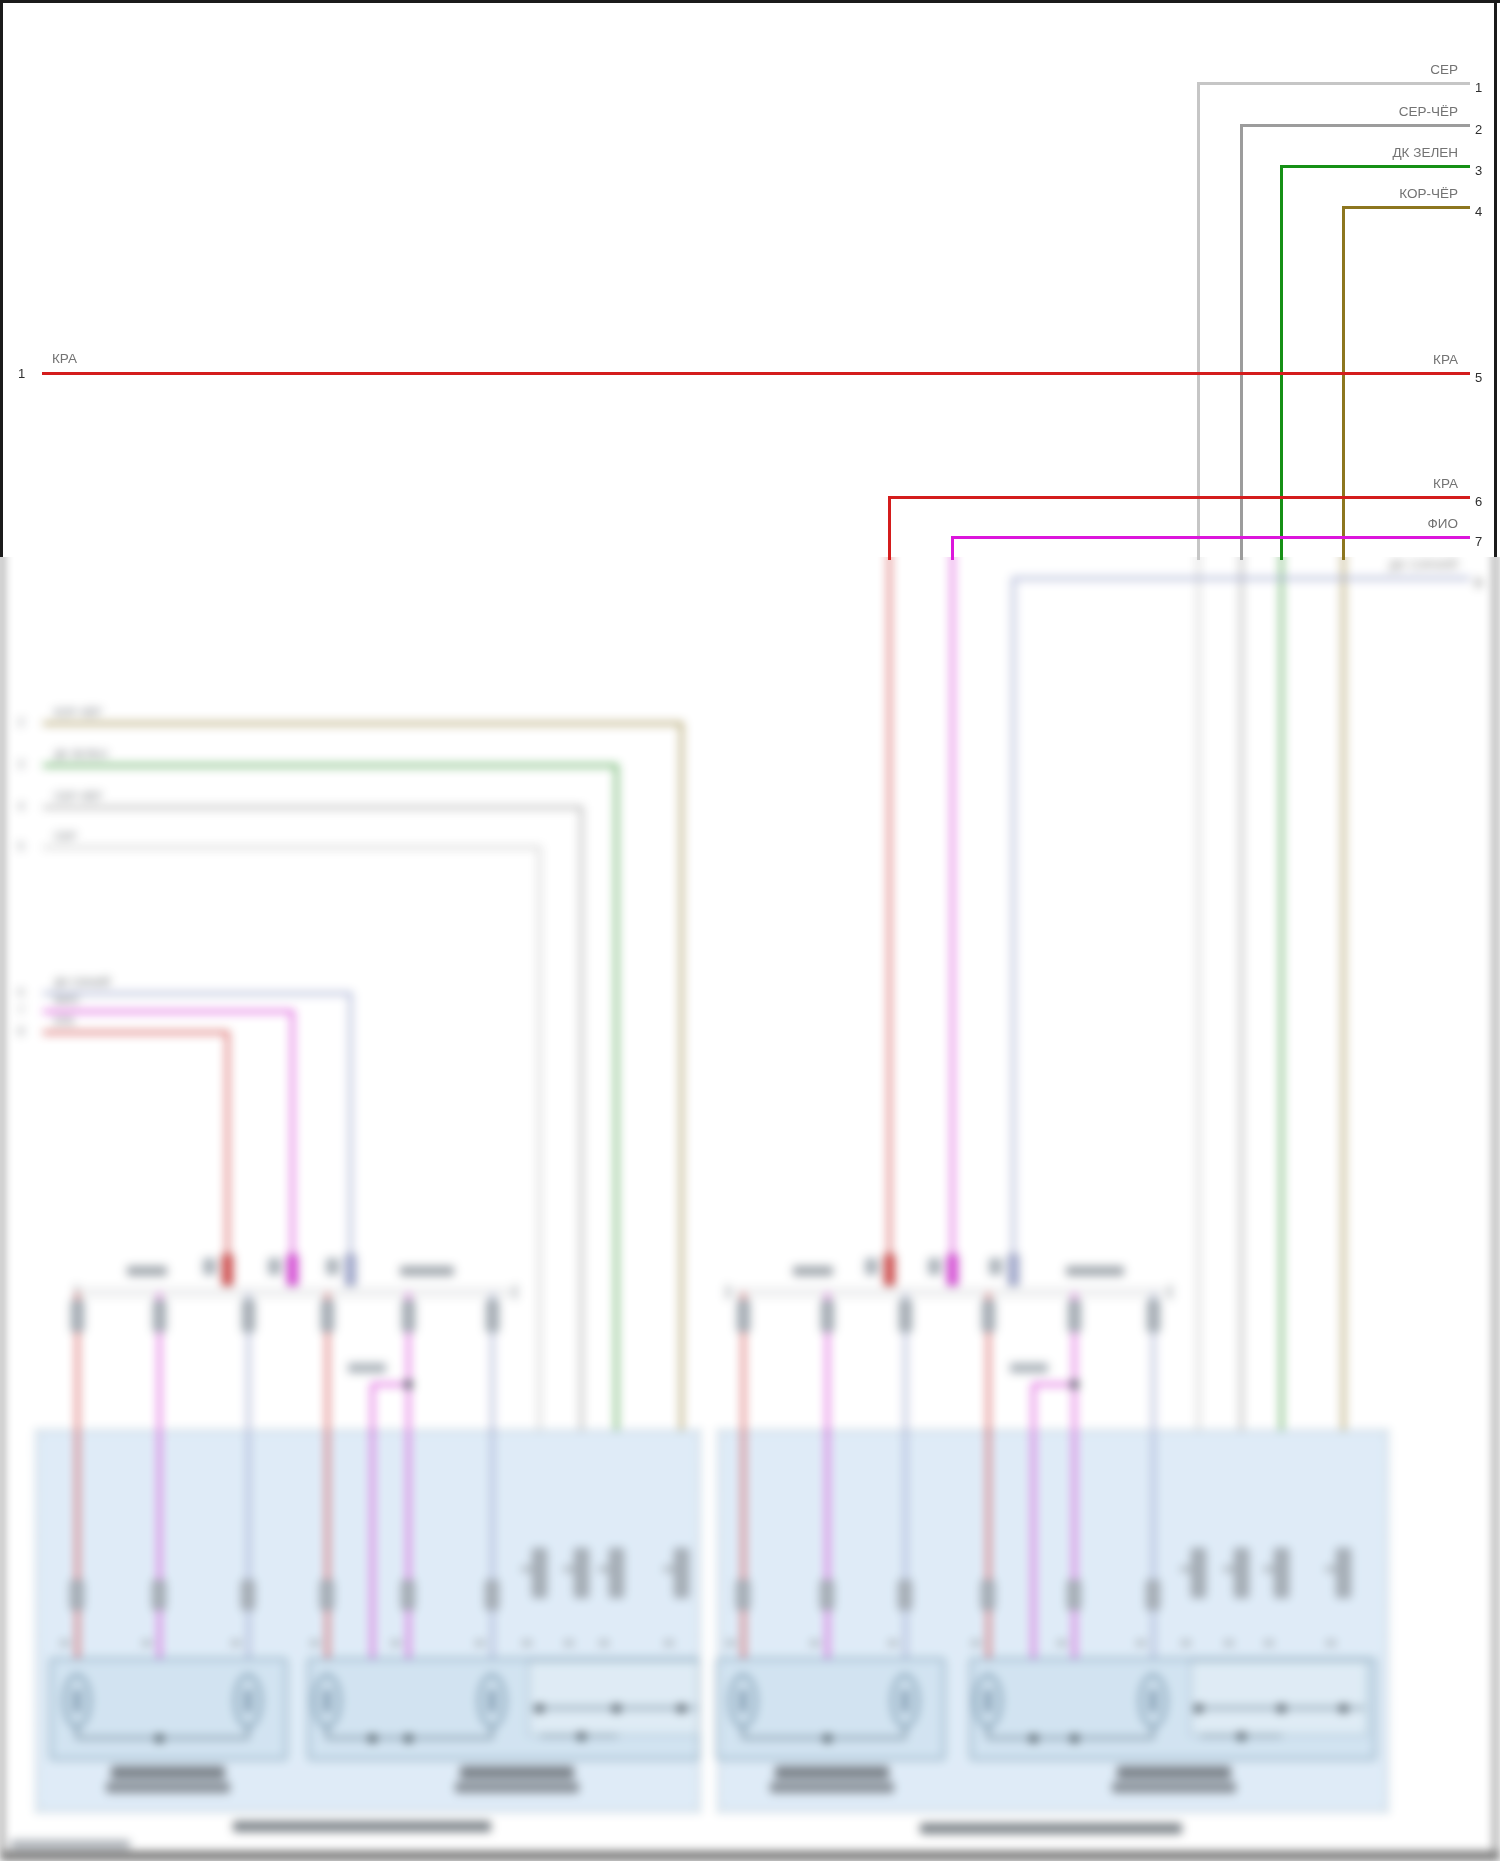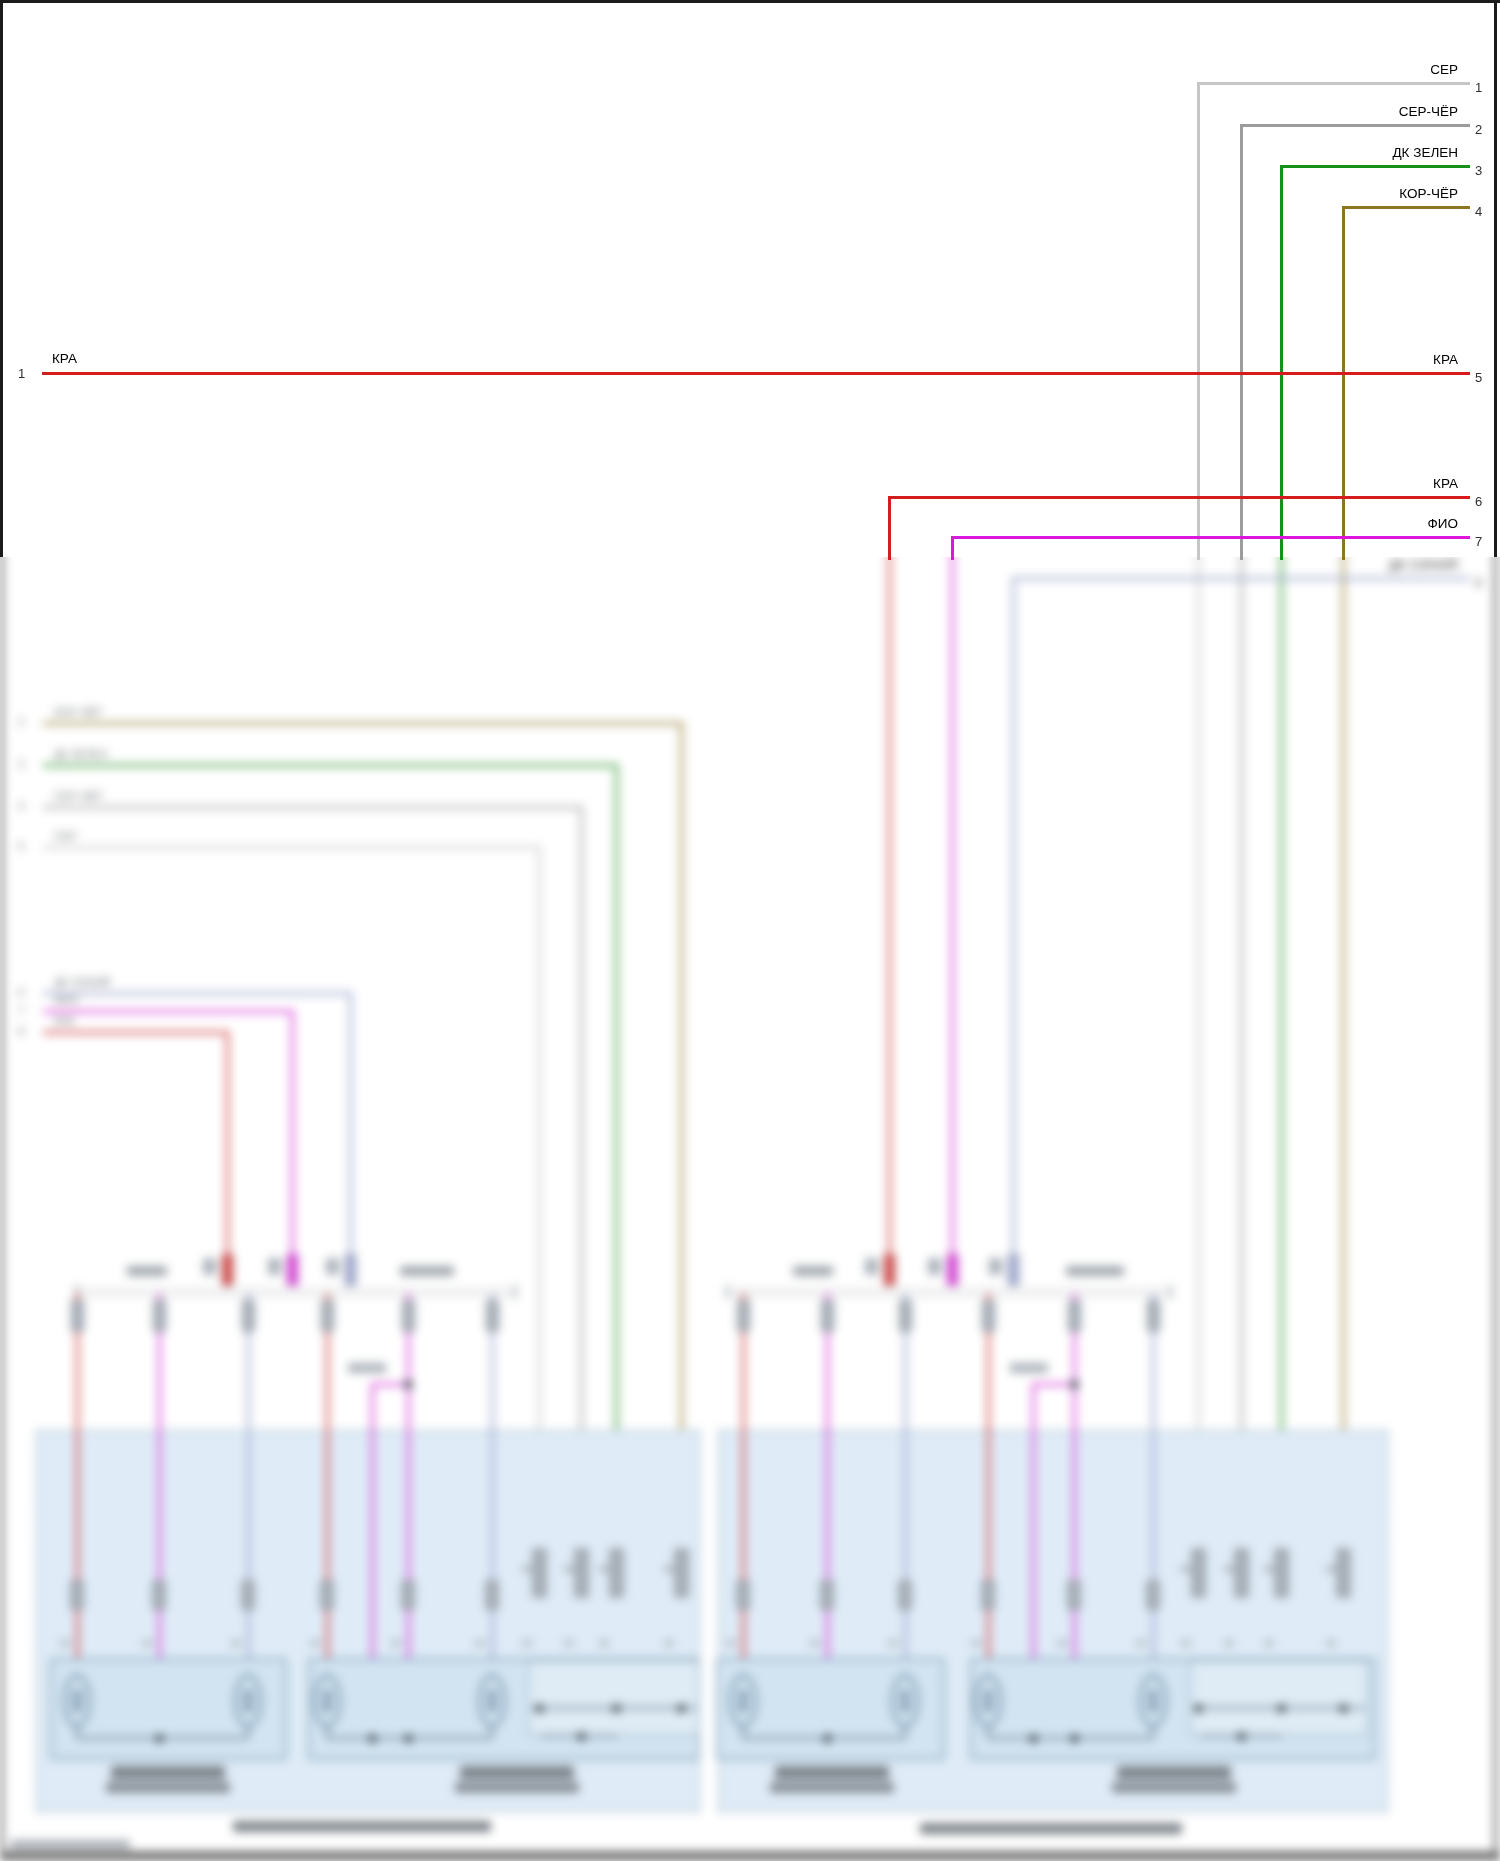--- a/index.html
+++ b/index.html
@@ -1,19 +1,19 @@
 <!DOCTYPE html>
 <html><head>
 <meta charset="utf-8">
 <style>
   html,body{margin:0;padding:0;background:#ffffff;}
   #stage{position:relative;width:1500px;height:1861px;background:#ffffff;overflow:hidden;
          font-family:"Liberation Sans", sans-serif;}
   .abs{position:absolute;}
-  .wire-label{position:absolute;color:#000000;font-size:13.5px;white-space:nowrap;}
+  .wire-label{position:absolute;color:#737373;font-size:13.5px;white-space:nowrap;}
   .wire-num{position:absolute;color:#2f2f2f;font-size:13px;}
   .blur-clip{position:absolute;left:0;top:557px;width:1500px;height:1304px;overflow:hidden;}
   .blur-inner{position:absolute;left:0;top:-557px;width:1500px;height:1861px;
               filter:blur(5px) saturate(0.92);background:#fff;}
   .whiten{position:absolute;left:0;top:0;width:1500px;height:1304px;background:rgba(255,255,255,0.20);}
   .b-label{position:absolute;color:#4a4f55;font-size:11px;white-space:nowrap;}
   .dot{position:absolute;width:9px;height:9px;border-radius:50%;background:#1d2b36;}
   .panel{position:absolute;background:#d6e7f7;border:2px dashed #87a3bb;box-sizing:border-box;}
   .spkbox{position:absolute;background:#c5ddf0;border:2px solid #5d87a6;border-radius:3px;box-sizing:border-box;}
   .subbox{position:absolute;background:rgba(255,255,255,0.30);border:1.5px solid #5d87a6;box-sizing:border-box;}

